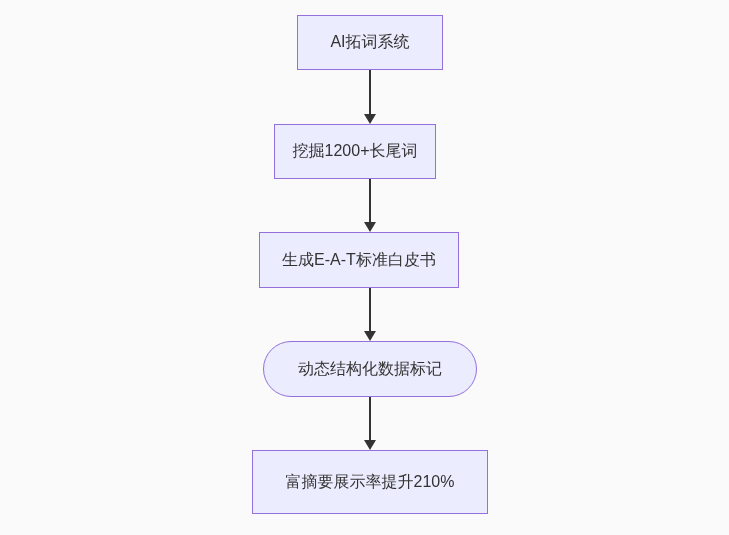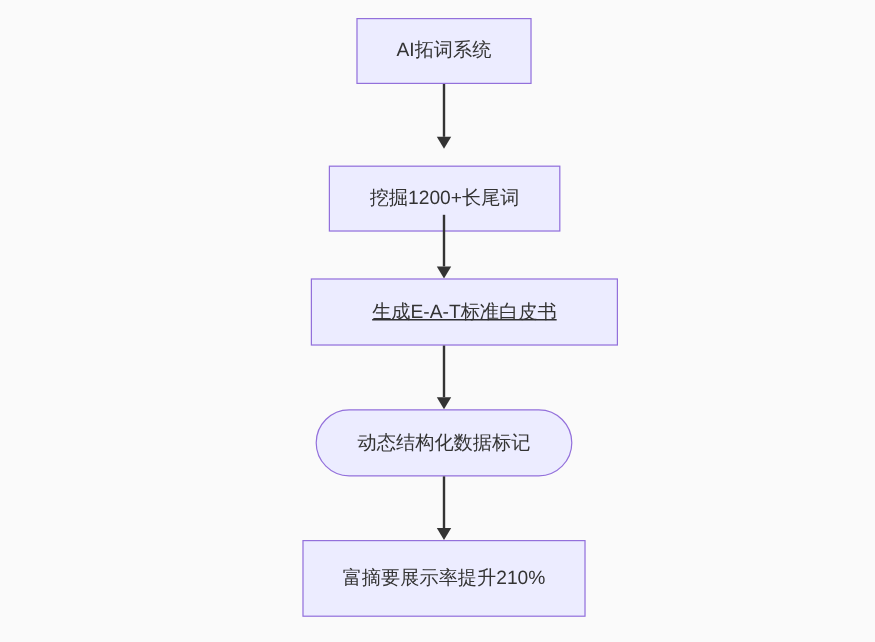--- a/index.html
+++ b/index.html
@@ -28,22 +28,22 @@
     align-items: center;
     justify-content: center;
   }
   .node-label {
     font-size: 16px;
     color: var(--node-text);
     white-space: nowrap;
     text-align: center;
   }
   .n1 { left: 297px; top: 15px;  width: 146px; height: 55px; }
-  .n2 { left: 274px; top: 138px; width: 193px; height: 55px; }
-  .n3 { left: 259px; top: 232px; width: 256px; height: 56px; text-decoration: underline; }
+  .n2 { left: 274px; top: 124px; width: 162px; height: 55px; }
+  .n3 { left: 259px; top: 232px; width: 200px; height: 56px; }
   .n4 { left: 263px; top: 341px; width: 214px; height: 56px; border-radius: 28px; }
   .n5 { left: 252px; top: 450px; width: 236px; height: 64px; }
   .edge {
     position: absolute;
     left: 364px;
     width: 12px;
     display: flex;
     flex-direction: column;
     align-items: center;
   }

